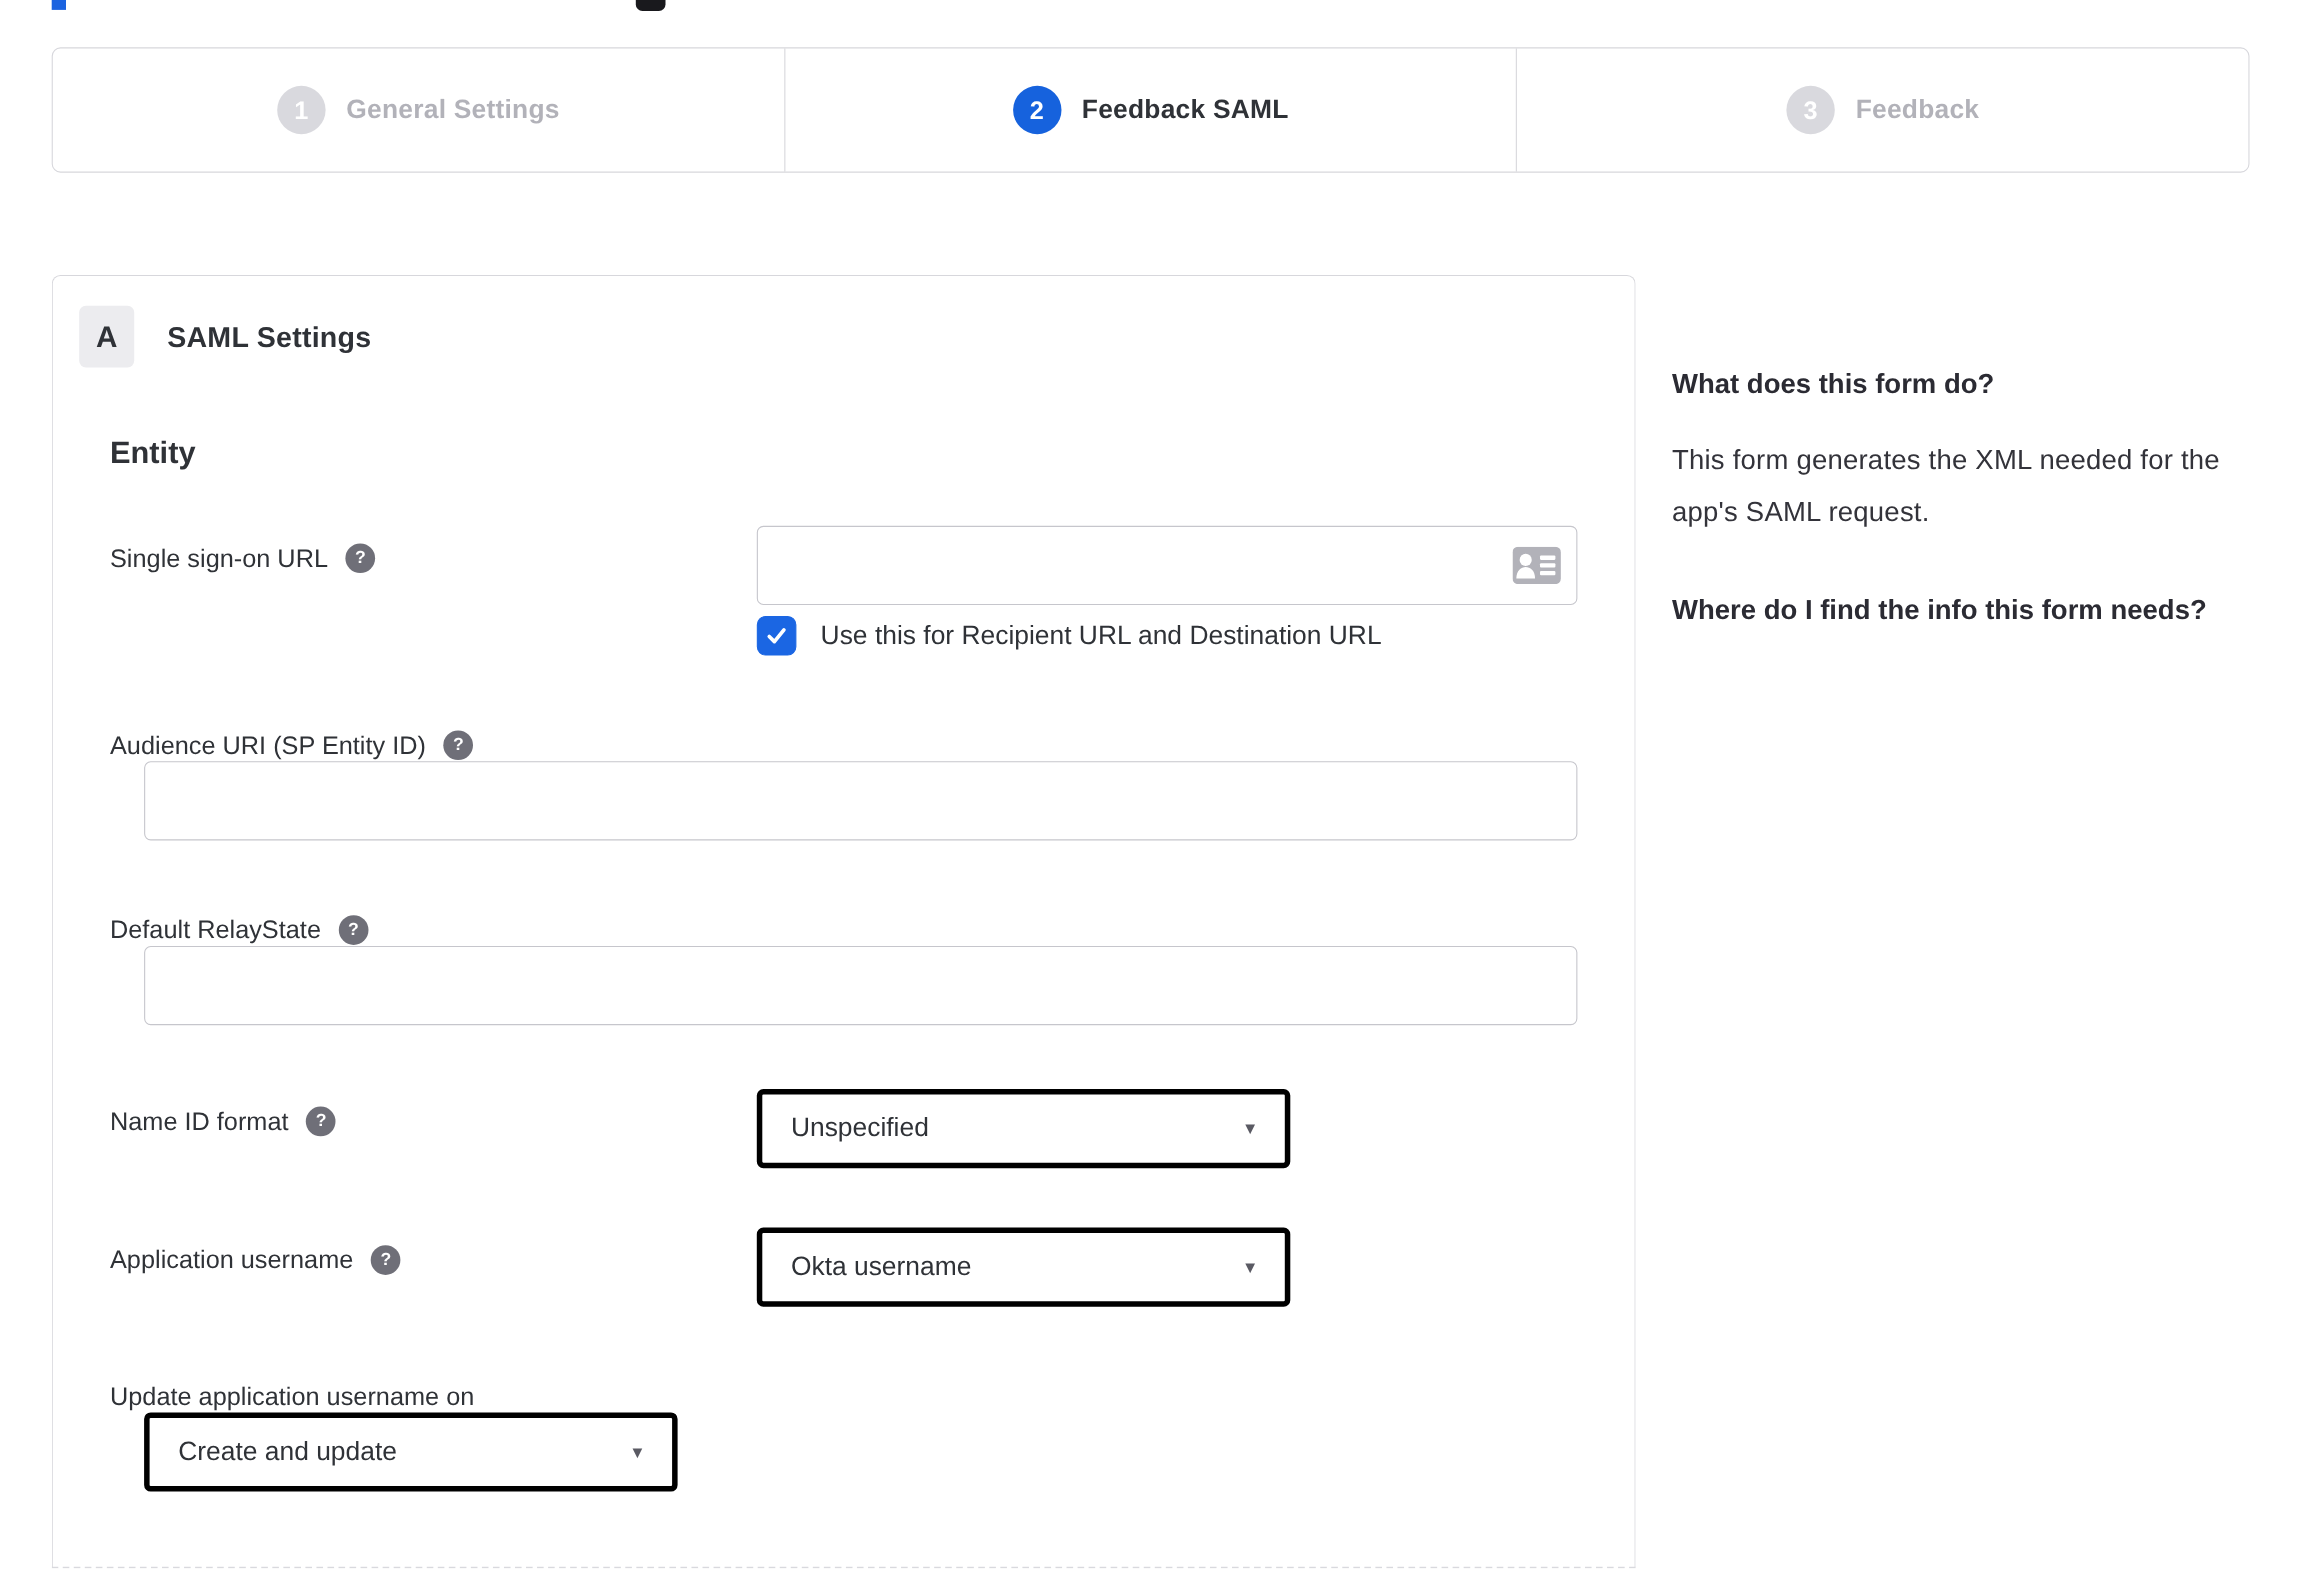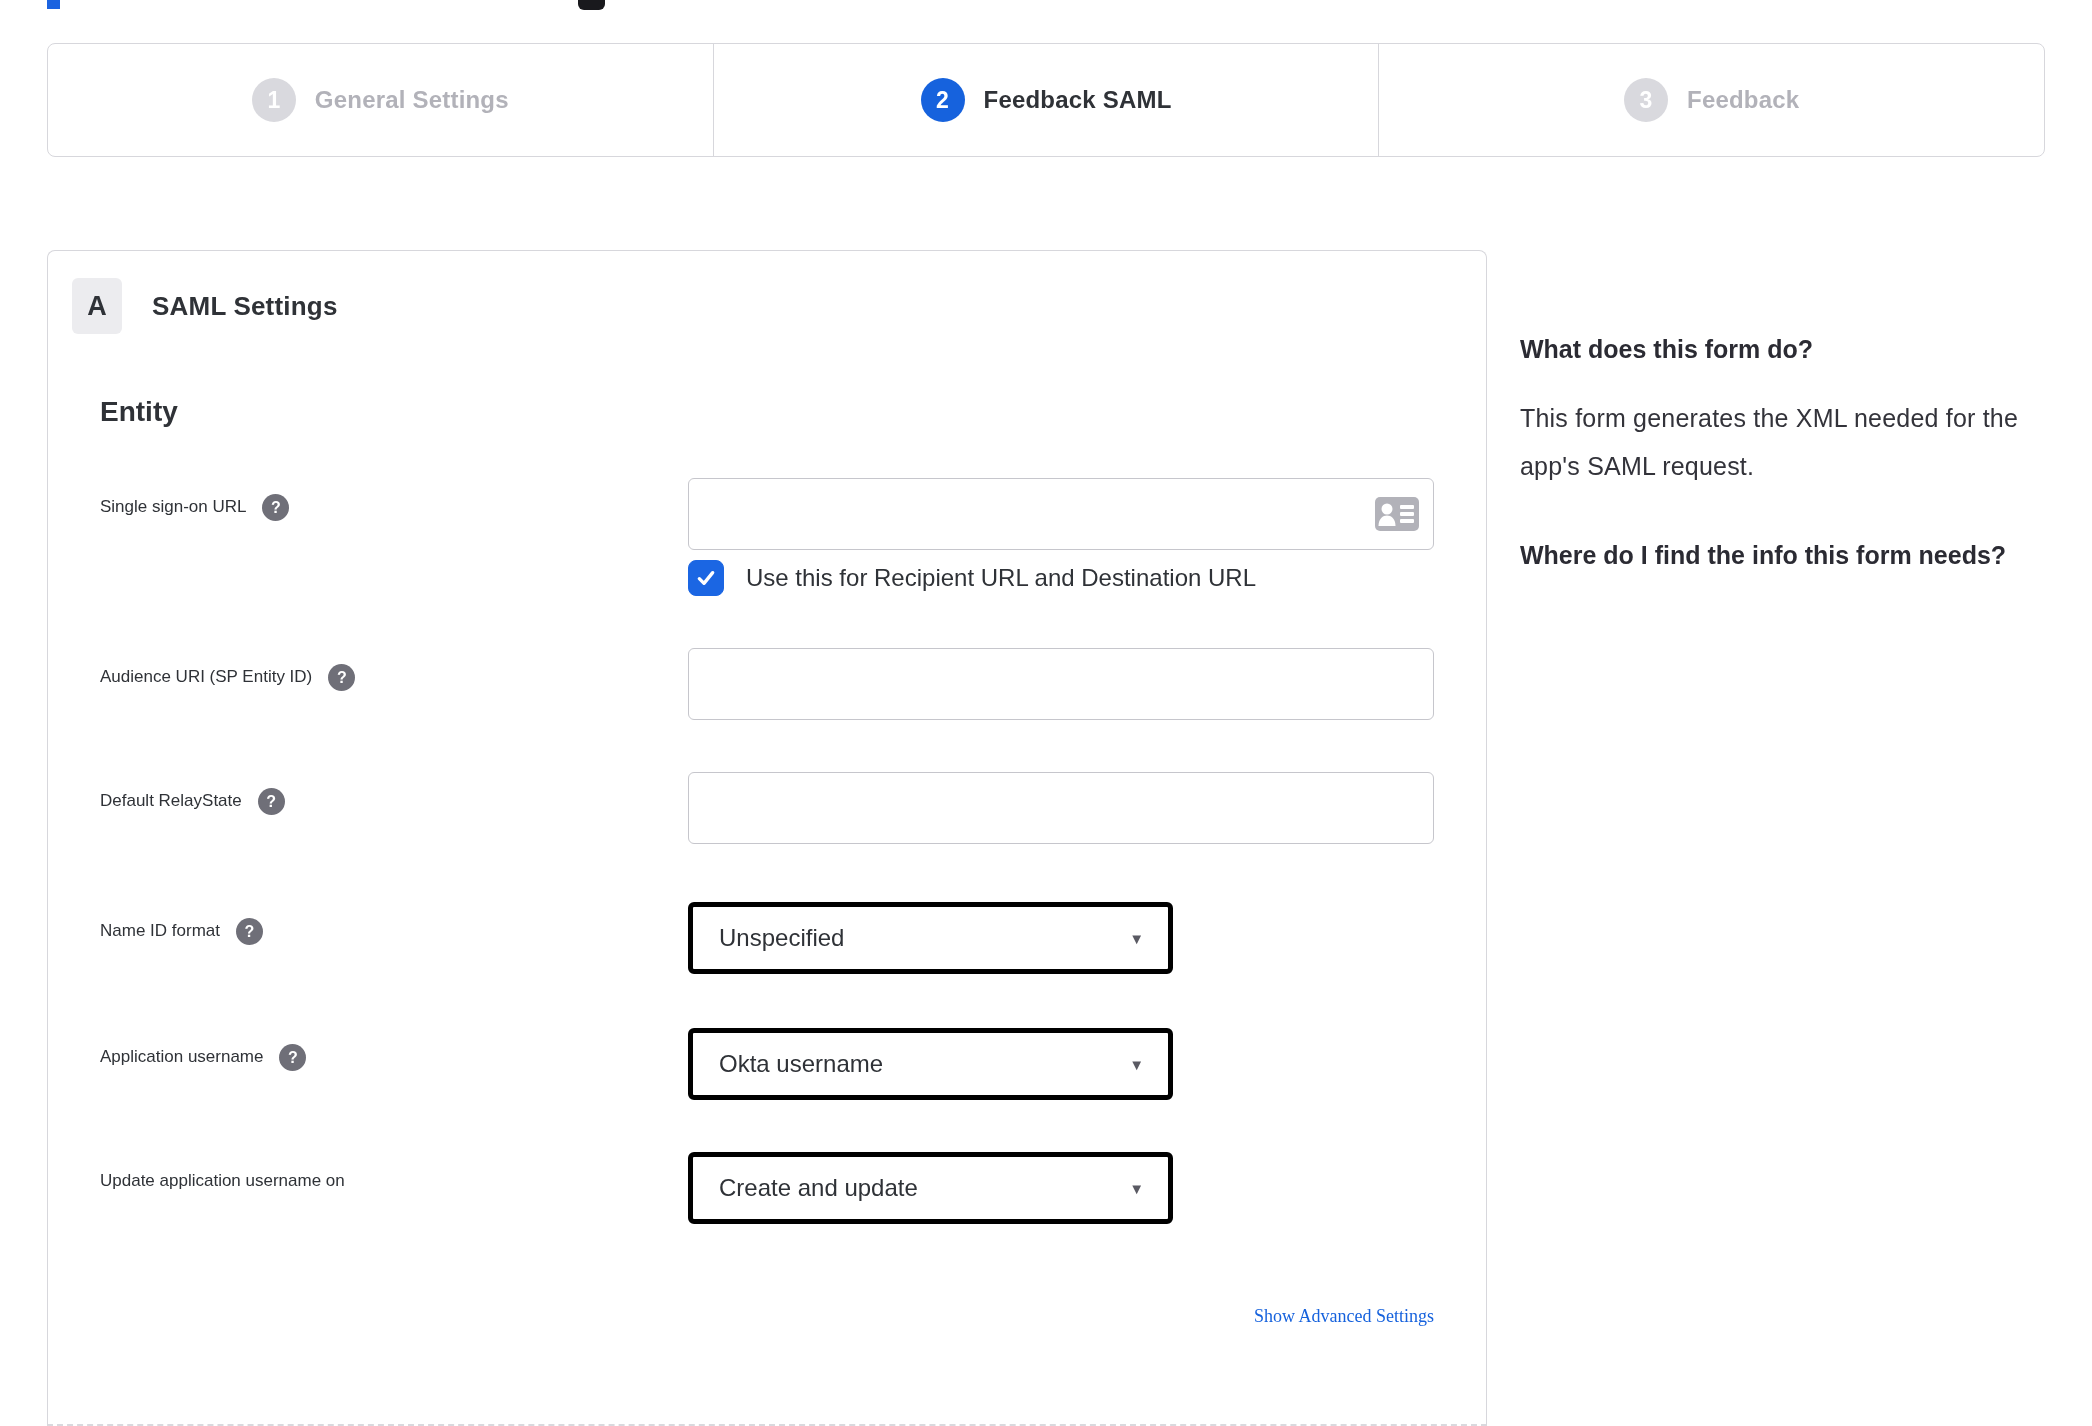--- a/index.html
+++ b/index.html
@@ -64,21 +64,21 @@
     display:flex; align-items:center; justify-content:center;
     flex:none;
   }
   .section-title { font-size:26px; font-weight:bold; letter-spacing:0.2px; }
 
   .group-heading { font-size:28px; font-weight:bold; margin:62px 0 0 52px; }
 
   .form-row { display:flex; margin:0 52px 0 52px; }
   .label-col { width:557px; flex:none; padding-top:14px; display:flex; align-items:flex-start; }
   .field-col { flex:1; min-width:0;margin-left:31px; }
-  .field-label { font-size:17px; color:#2f3237; line-height:30px;text-align:right; }
+  .field-label { font-size:23px; color:#2f3237; line-height:30px;text-align:right; }
   .help-icon {
     width:27px; height:27px; border-radius:50%;
     background:#6f6f78; color:#fff;
     font-size:16px; font-weight:bold;
     display:inline-flex; align-items:center; justify-content:center;
     margin-left:16px; margin-top:2px;
     flex:none; cursor:pointer;
   }
 
   .text-input {
@@ -115,21 +115,21 @@
     border:5px solid #000000; border-radius:6px;
     background:#fff;
     display:flex; align-items:center;
     padding:0 24px 0 26px;
     font-size:24px; color:#2f3237;
     cursor:pointer;
   }
   .select .caret { margin-left:auto; font-size:15px; color:#5a5a63; }
 
   .mt-row1 { margin-top:50px; }
-  .mt-row  { margin-top:52px; }
+  .mt-row  { margin-top:52px;flex-direction:column; }
   .mt-sel1 { margin-top:58px; }
   .mt-sel2 { margin-top:54px; }
 
   .advanced-row { margin:82px 52px 0 0; text-align:right; }
   .advanced-link {
     font-size:18px; color:#1662dd; font-weight:500;
     text-decoration:none; cursor:pointer;font-family:Liberation Serif, serif;
   }
 
   

